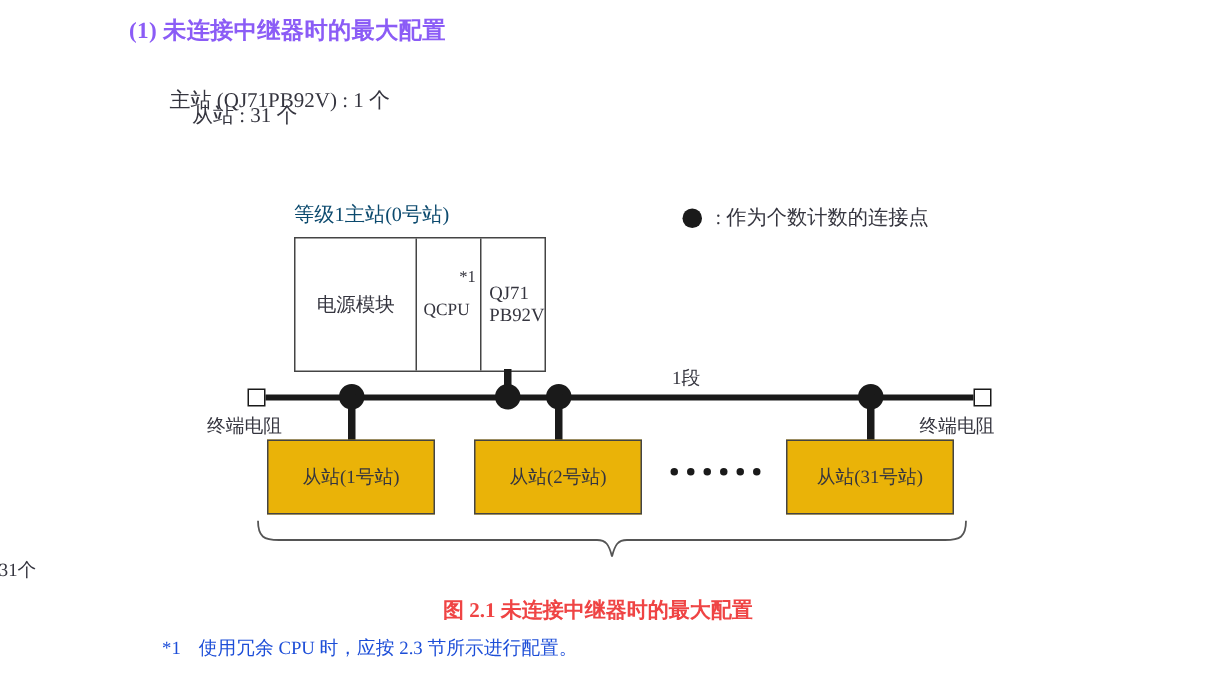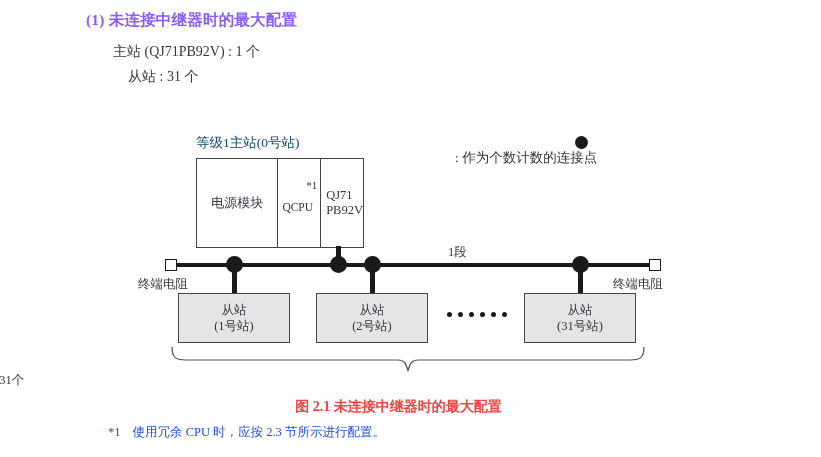--- a/index.html
+++ b/index.html
@@ -31,31 +31,30 @@
     white-space: nowrap;
     color: #8b5cf6;
   }
   .spec-line {
     position: absolute;
     left: 113px;
     font-size: 14px;
     white-space: nowrap;
     color: #35353f;
   }
-  .spec-1 { top: 43px; }
+  .spec-1 { top: 58px; }
   .spec-2 { top: 68px; margin-left: 15px; }
 
   
   .legend {
     position: absolute;
     left: 455px; top: 136px;
     display: flex;
-    align-items: flex-end;
-    white-space: nowrap;
-    flex-direction: column;
+    align-items: center;
+    white-space: nowrap;
   }
   .legend-dot {
     width: 13px; height: 13px;
     border-radius: 50%;
     background: #1a1a1a;
     display: inline-block;
     margin-right: 9px;
   }
   .legend-text {
     font-size: 13.5px;
@@ -167,23 +166,23 @@
   .drop-down { top: 263px; height: 32px; }
   .drop-up   { top: 246px; height: 20px; }
 
   
   .slave-box {
     position: absolute;
     top: 293px;
     width: 112px; height: 50px;
     border: 1.3px solid #444;
     box-sizing: border-box;
-    background: #e5e5e5;
-    display: flex;
-    flex-direction: column;
+    background: #eab308;
+    display: flex;
+    flex-direction: row;
     align-items: center;
     justify-content: center;
     font-size: 12.5px;
     line-height: 1.28;
     color: #35353f;
   }
 
   .ellipsis {
     position: absolute;
     left: 447px; top: 312px;

